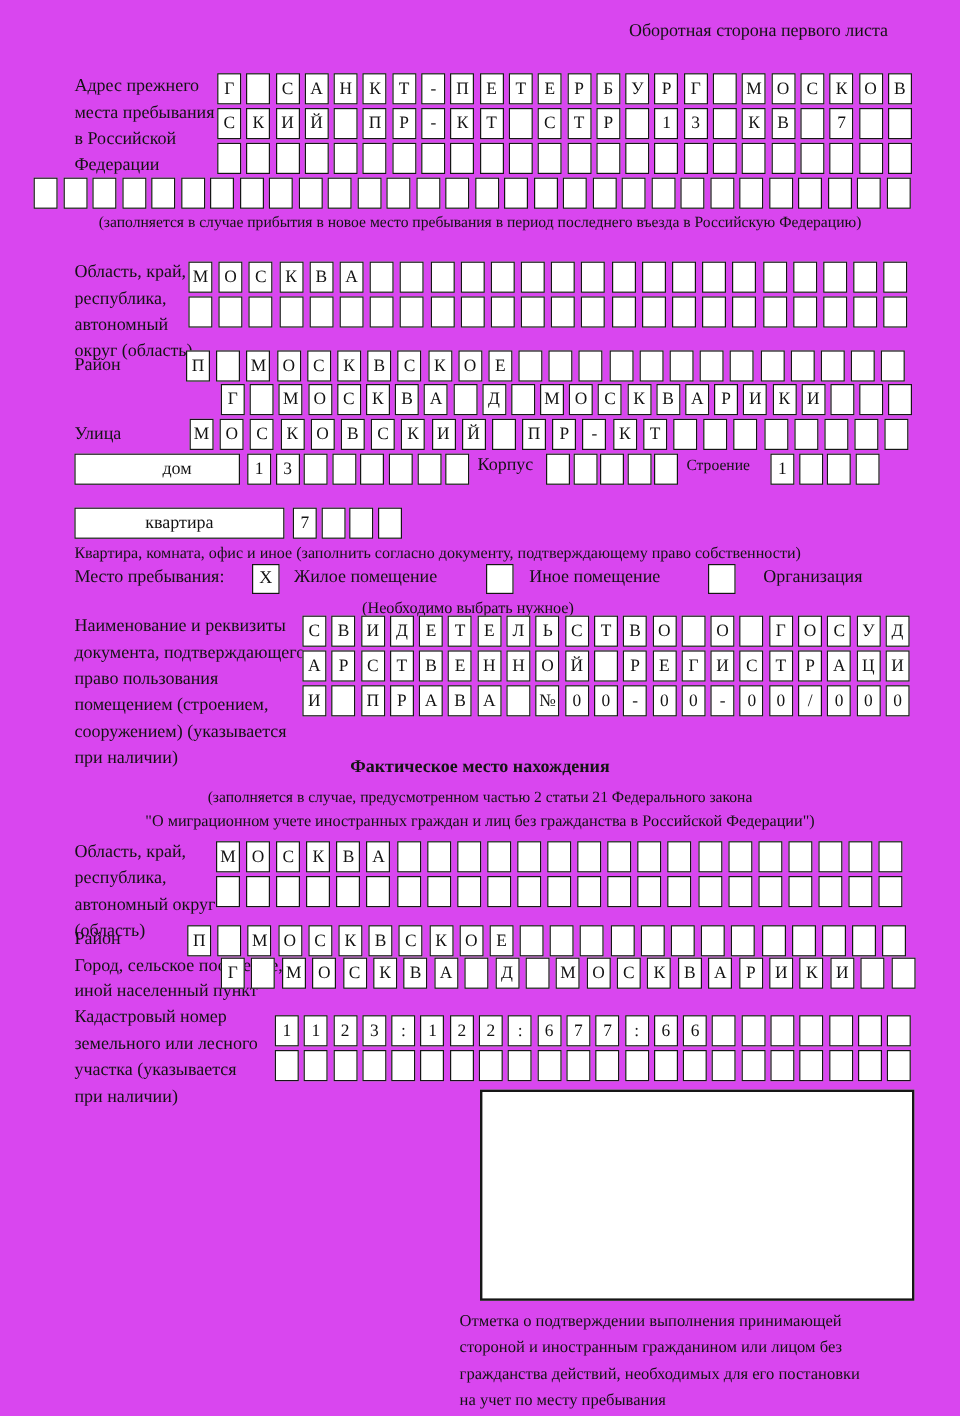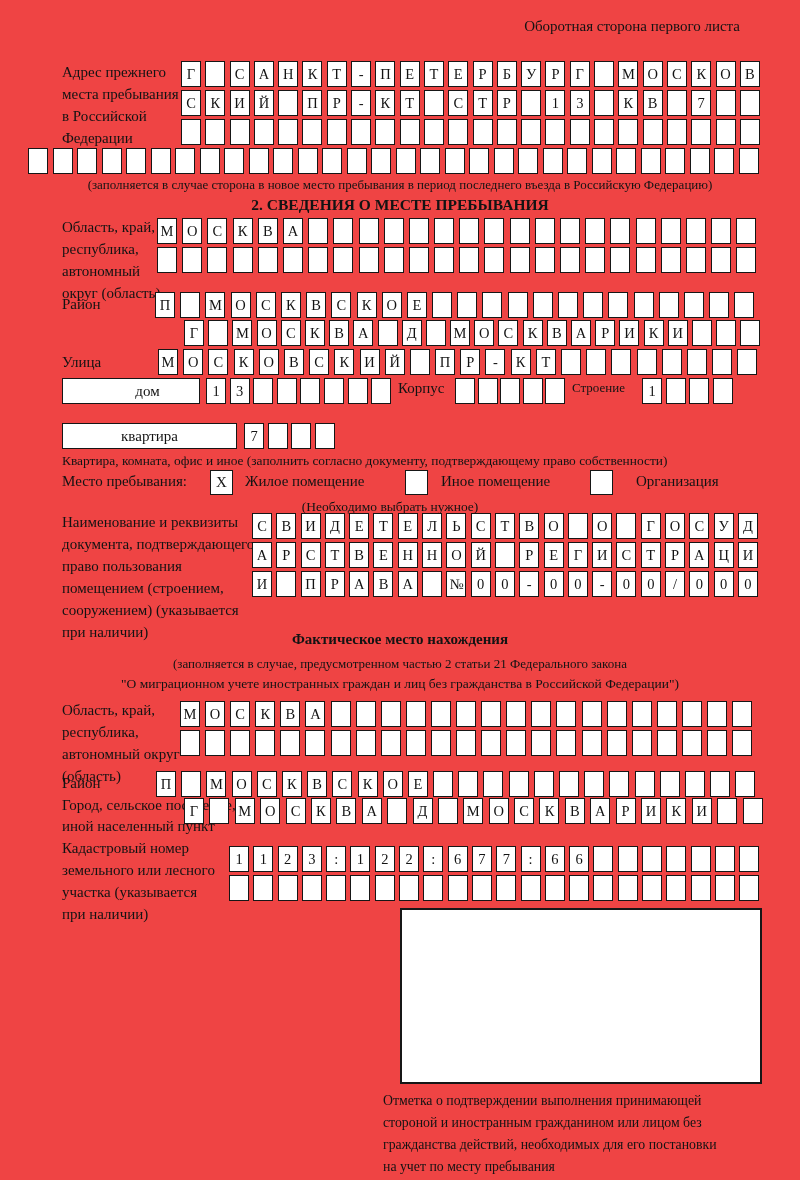--- a/index.html
+++ b/index.html
@@ -1,18 +1,18 @@
 <!DOCTYPE html>
 <html><head>
 <meta charset="utf-8">
 <style>
   html,body{margin:0;padding:0;background:#e8e8e8;}
   .page{
     position:relative;width:800px;height:1180px;margin:0 auto;
-    background:#ef4444;color:#131313;
+    background:#d946ef;color:#131313;
     font-family:"Liberation Serif","DejaVu Serif",serif;
     overflow:hidden;
   }
   .abs{position:absolute;}
   .lbl{font-size:15px;line-height:22px;white-space:pre-line;}
   .lbl.tight{line-height:21px;}
   .cap{font-size:13.4px;white-space:nowrap;}
   .note{font-size:13px;}
   .center{left:0;width:800px;text-align:center;}
   .bold{font-weight:bold;}
@@ -149,23 +149,22 @@
       <span class="cell"></span>
       <span class="cell"></span>
       <span class="cell"></span>
       <span class="cell"></span>
       <span class="cell"></span>
       <span class="cell"></span>
       <span class="cell"></span>
       <span class="cell"></span>
       <span class="cell"></span>
     </div>
-  <div class="abs center note" style="top:177px;">(заполняется в случае сторона в новое место пребывания в период последнего въезда в Российскую Федерацию)</div>
-
-  <div class="abs center bold title2" style="top:196px;">2. СВЕДЕНИЯ О МЕСТЕ ПРЕБЫВАНИЯ</div>
+  <div class="abs center note" style="top:177px;">(заполняется в случае прибытия в новое место пребывания в период последнего въезда в Российскую Федерацию)</div>
+
 
   <div class="abs lbl" style="left:62px;top:216px;width:120px;">Область, край,
 республика,
 автономный
 округ (область)</div>
   <div class="abs cellrow" style="left:157px;top:218px;--g:5.2px;">
       <span class="cell">М</span>
       <span class="cell">О</span>
       <span class="cell">С</span>
       <span class="cell">К</span>

